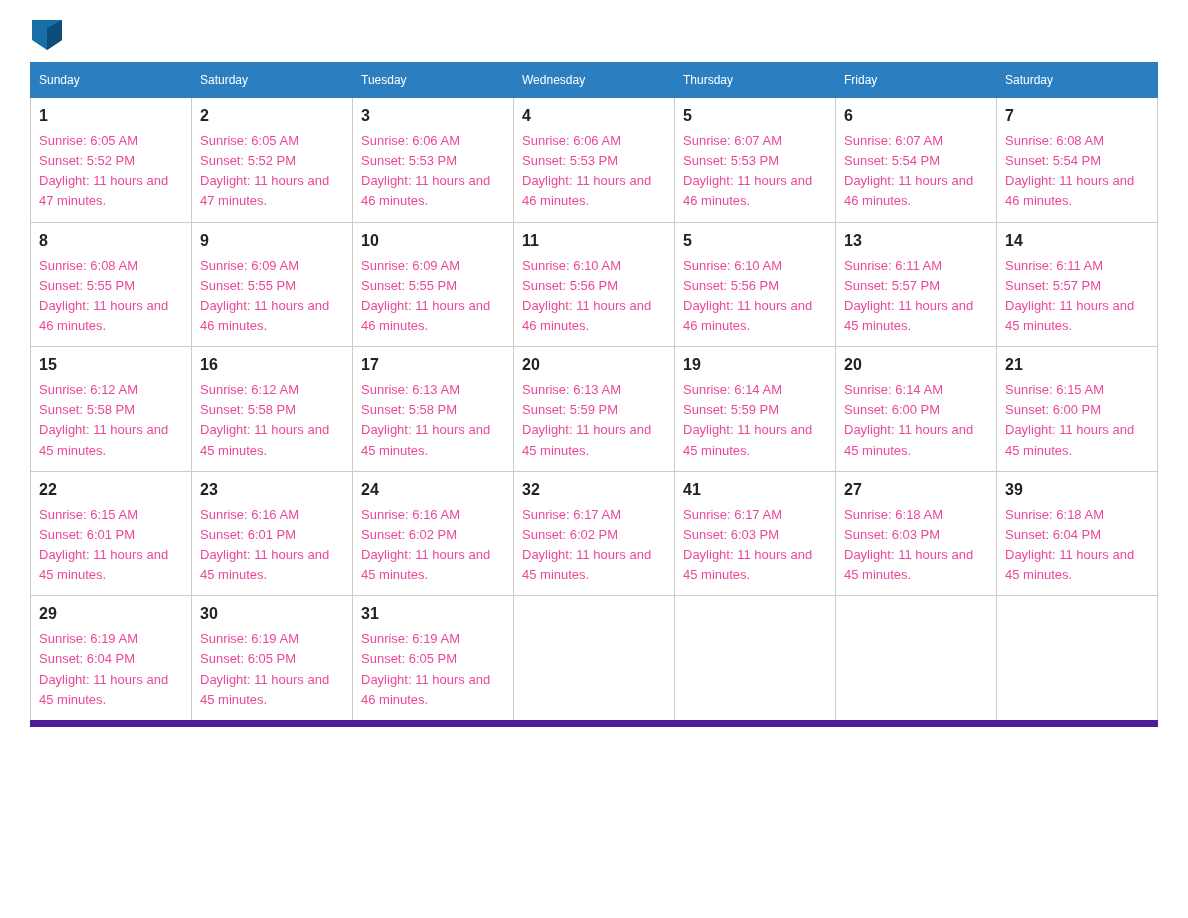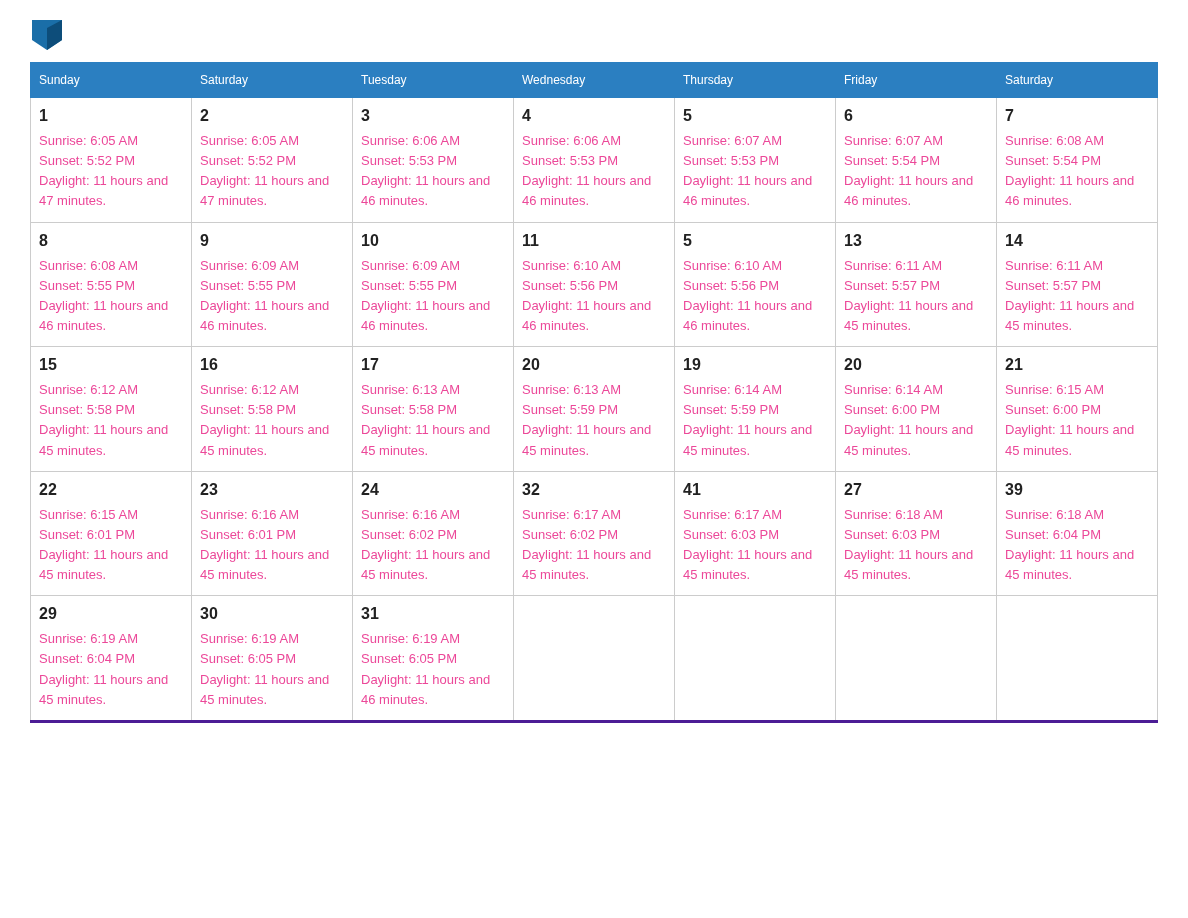--- a/index.html
+++ b/index.html
@@ -83,21 +83,21 @@
     }
     .day-info {
       font-size: 13px;
       color: #ec4899;
       line-height: 1.55;
     }
     .empty-cell {
       background: #fff;
     }
     tr:last-child td {
-      border-bottom: 3px solid #4c1d95;
+      border-bottom: 7px solid #4c1d95;
     }
   </style>
 </head>
 <body>
 
 <div class="header">
   <div class="logo" style="flex-direction: column; align-items: flex-start;">
       <div style="display: flex; align-items: center;">
         <span class="logo-text-general"></span>
         <svg class="logo-icon" viewBox="0 0 30 30" xmlns="http://www.w3.org/2000/svg">

